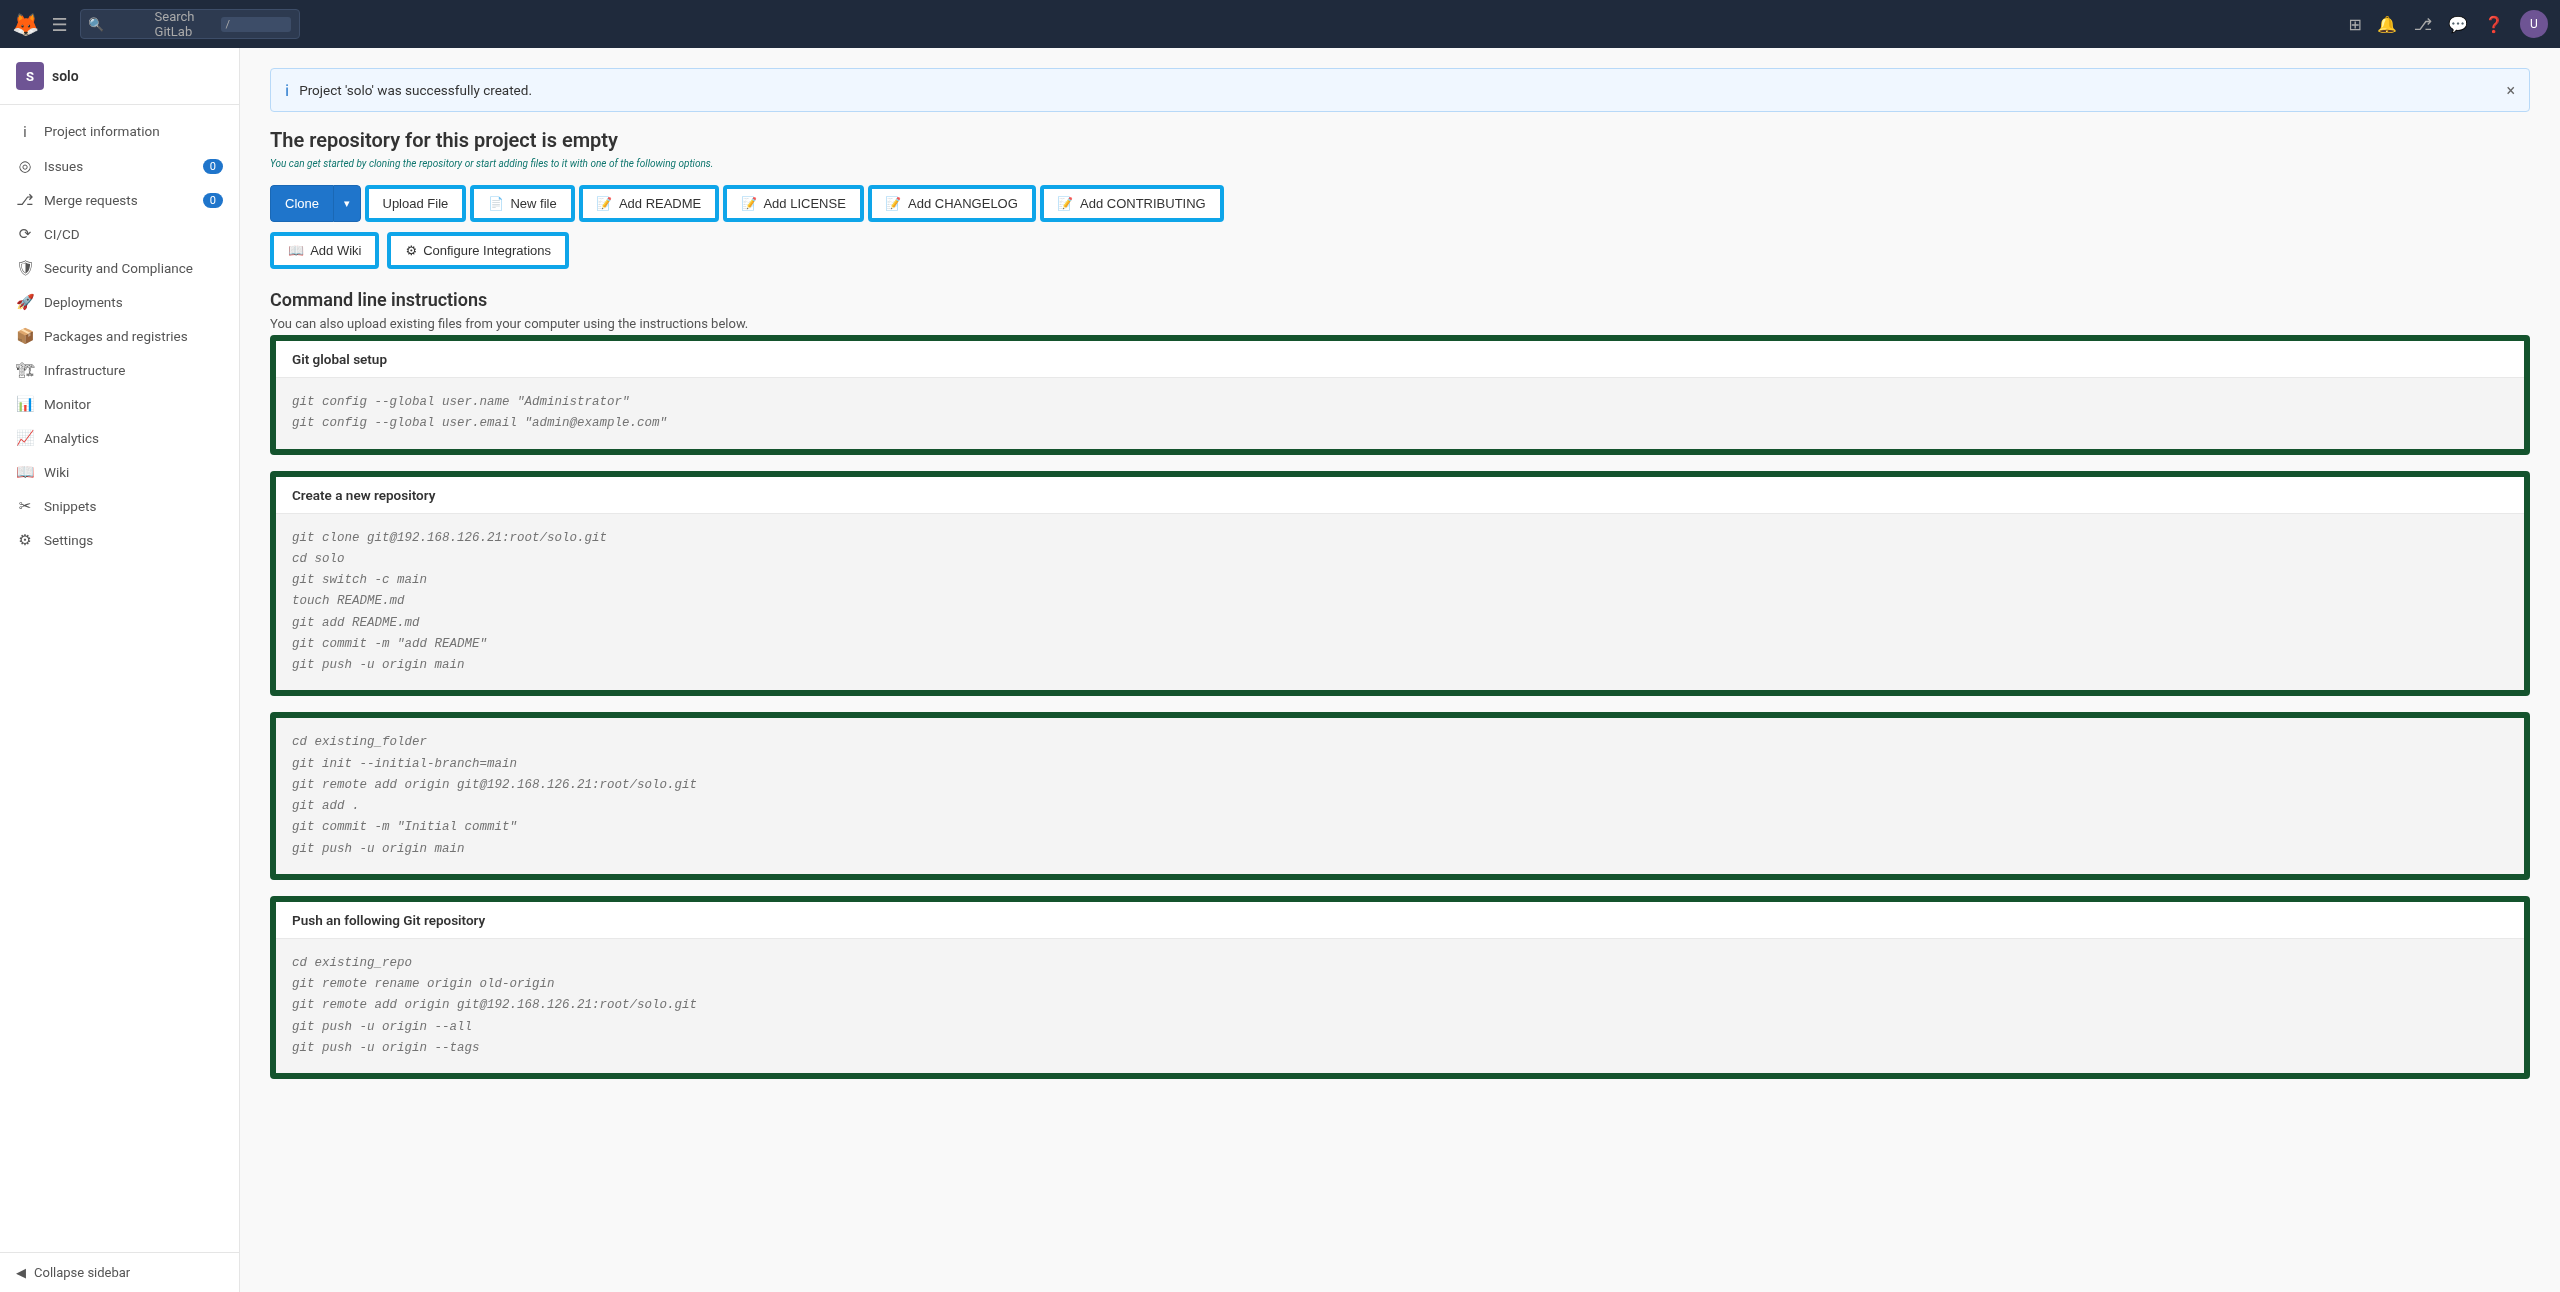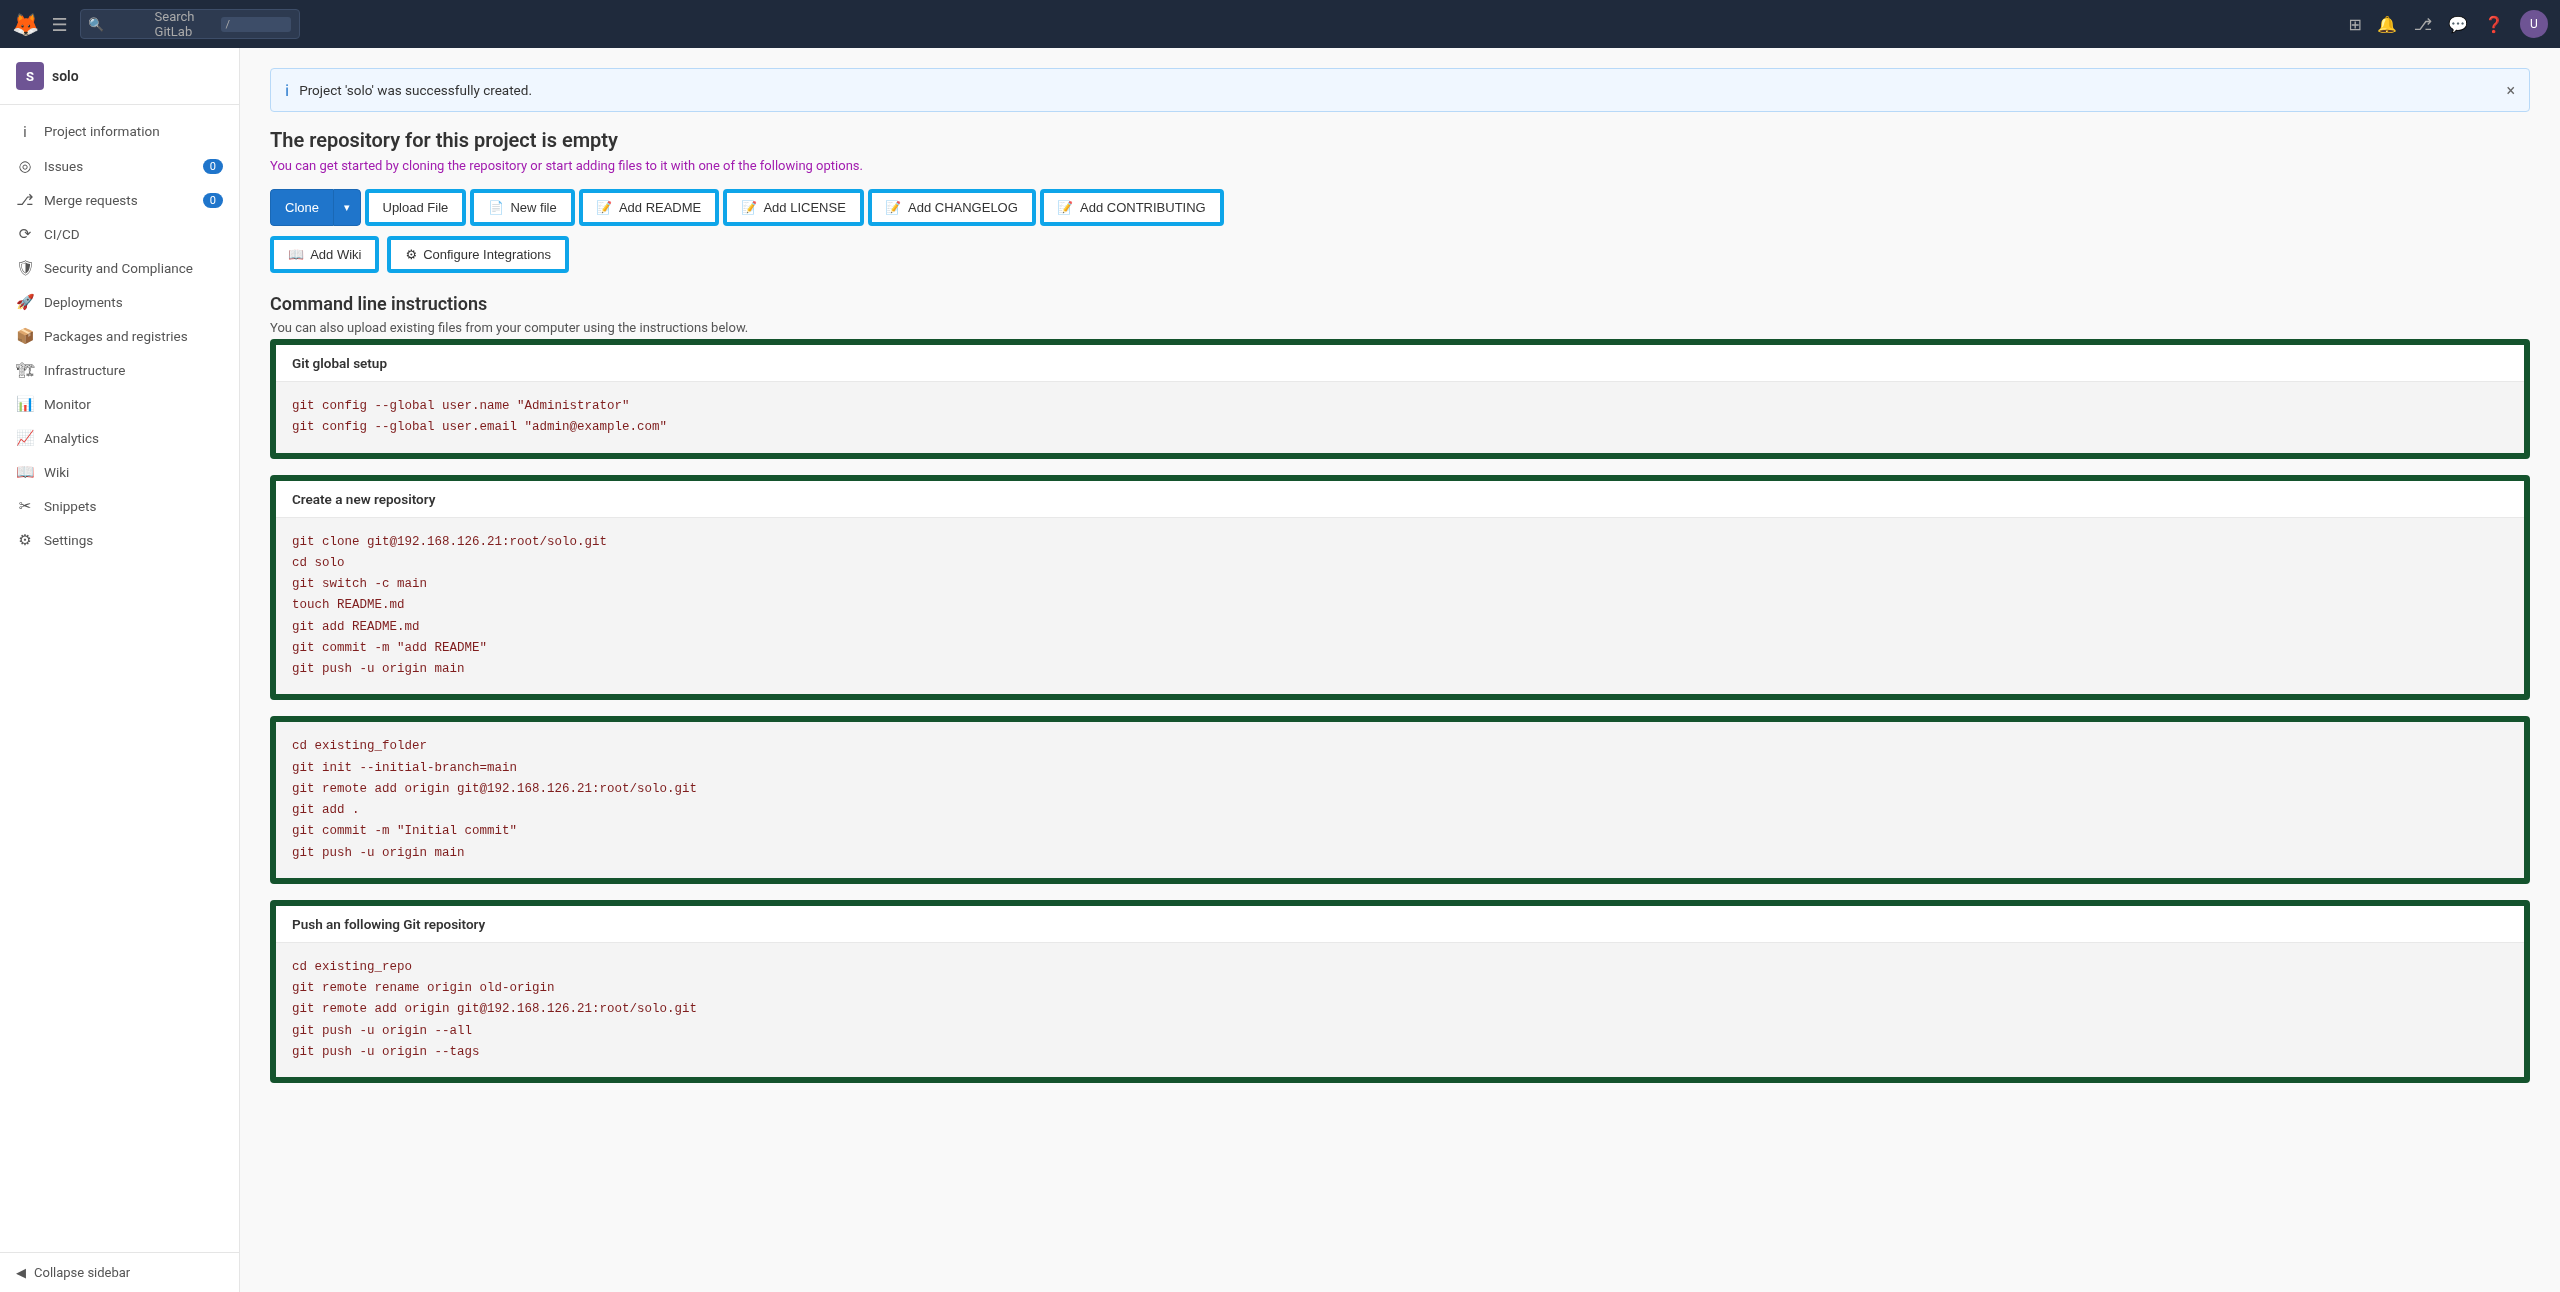--- a/index.html
+++ b/index.html
@@ -126,21 +126,21 @@
       margin-bottom: 16px;
       font-size: 13.5px;
       color: #333;
     }
     .notification .icon { color: #1f75cb; font-size: 16px; }
     .notification-close { margin-left: auto; cursor: pointer; color: #666; font-size: 16px; }
 
     
     .repo-header { margin-bottom: 16px; }
     .repo-header h2 { font-size: 20px; font-weight: 600; color: #333; margin-bottom: 6px; }
-    .repo-header p { font-size: 13px; color: #a21caf; }
+    .repo-header p { font-size: 10px; color: #0f766e; font-style: italic; }
 
     
     .action-buttons {
       display: flex;
       flex-wrap: wrap;
       gap: 4px;
       margin-bottom: 10px;
     }
     .btn {
       display: flex;
@@ -202,23 +202,24 @@
       font-size: 13.5px;
       color: #333;
       background: #fff;
       border-bottom: 1px solid #e8e8e8;
     }
     .code-block-content {
       background: #f4f4f4;
       padding: 14px 16px;
       font-family: 'Courier New', monospace;
       font-size: 12.5px;
-      color: #7f1d1d;
+      color: #737373;
       line-height: 1.7;
       white-space: pre;
+      font-style: italic;
     }
   </style>
 </head>
 <body>
 
 <nav class="topnav">
   <span class="topnav-logo">🦊</span>
   <span class="topnav-hamburger">☰</span>
   <div class="topnav-search">
     <span>🔍</span>

